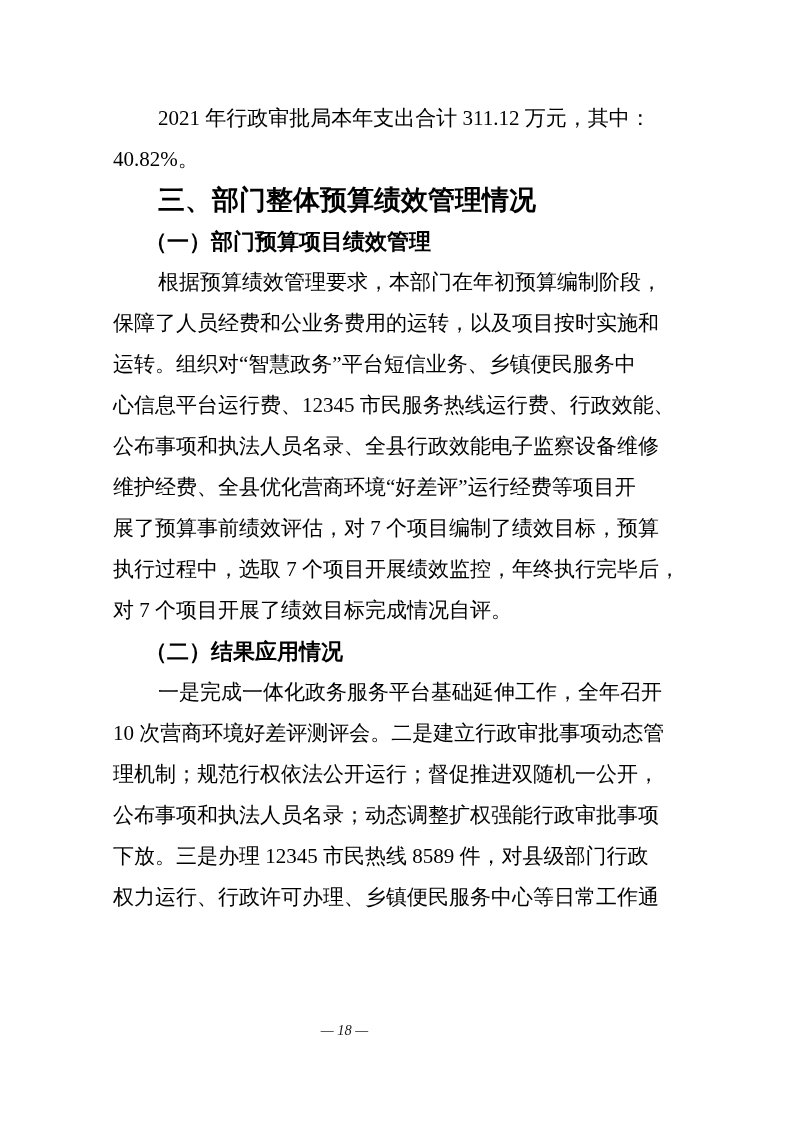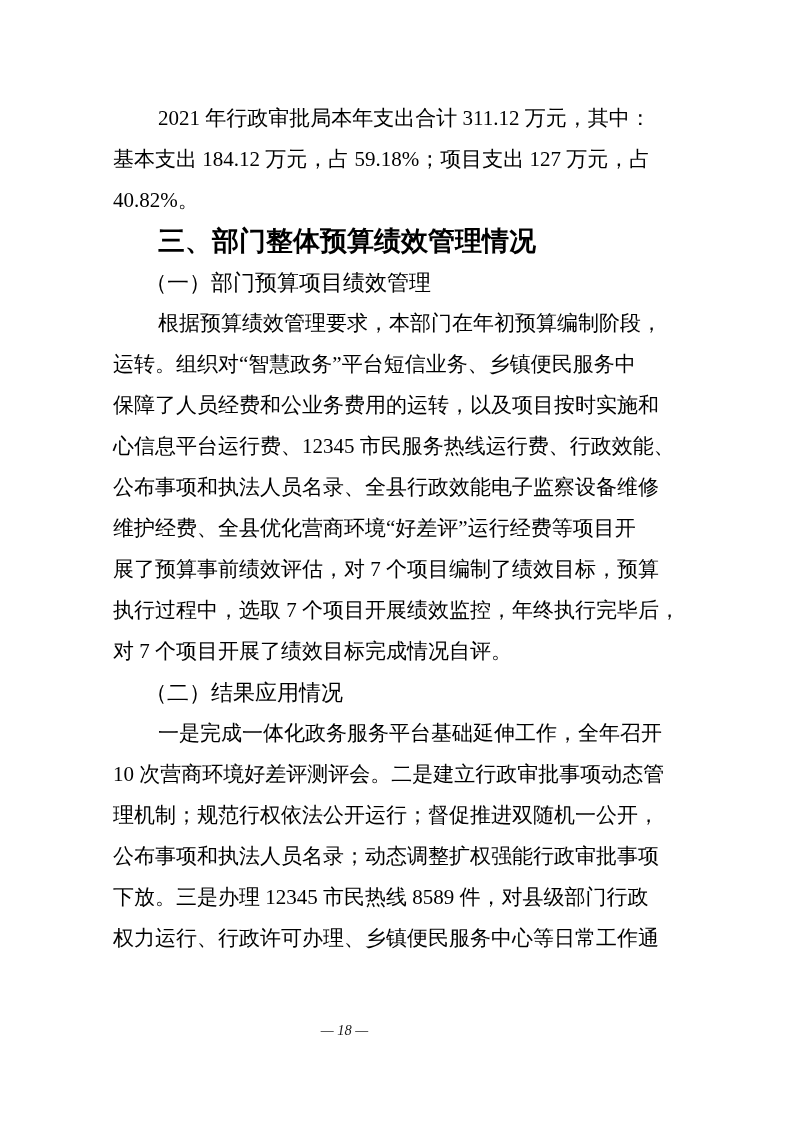--- a/index.html
+++ b/index.html
@@ -31,21 +31,21 @@
   }
   .indent {
     padding-left: 45px;
   }
   .h1 {
     font-family: "Liberation Sans", "DejaVu Sans", sans-serif;
     font-weight: 700;
     font-size: 27px;
   }
   .h2 {
-    font-weight: 400;
+    font-weight: 700;
     font-size: 22px;
     padding-left: 32px;
   }
   .footer {
     position: absolute;
     top: 1020px;
     left: 0;
     width: 100%;
     text-align: center;
     font-size: 14.5px;
@@ -55,36 +55,35 @@
   }
 </style>
 </head>
 <body>
 
 <div class="page">
   <div class="content">
 
     <div>
       <div class="line indent">2021 年行政审批局本年支出合计 311.12 万元，其中：</div>
-      <div class="line">基本支出 184.12 万元，占 59.18%；项目支出 127 万元，占</div>
       <div class="line">40.82%。</div>
     </div>
 
     <div>
       <div class="line h1 indent">三、部门整体预算绩效管理情况</div>
     </div>
 
     <div>
       <div class="line h2">（一）部门预算项目绩效管理</div>
     </div>
 
     <div>
       <div class="line indent">根据预算绩效管理要求，本部门在年初预算编制阶段，</div>
+      <div class="line">保障了人员经费和公业务费用的运转，以及项目按时实施和</div>
       <div class="line">运转。组织对“智慧政务”平台短信业务、乡镇便民服务中</div>
-      <div class="line">保障了人员经费和公业务费用的运转，以及项目按时实施和</div>
       <div class="line">心信息平台运行费、12345 市民服务热线运行费、行政效能、</div>
       <div class="line">公布事项和执法人员名录、全县行政效能电子监察设备维修</div>
       <div class="line">维护经费、全县优化营商环境“好差评”运行经费等项目开</div>
       <div class="line">展了预算事前绩效评估，对 7 个项目编制了绩效目标，预算</div>
       <div class="line">执行过程中，选取 7 个项目开展绩效监控，年终执行完毕后，</div>
       <div class="line">对 7 个项目开展了绩效目标完成情况自评。</div>
     </div>
 
     <div>
       <div class="line h2">（二）结果应用情况</div>

